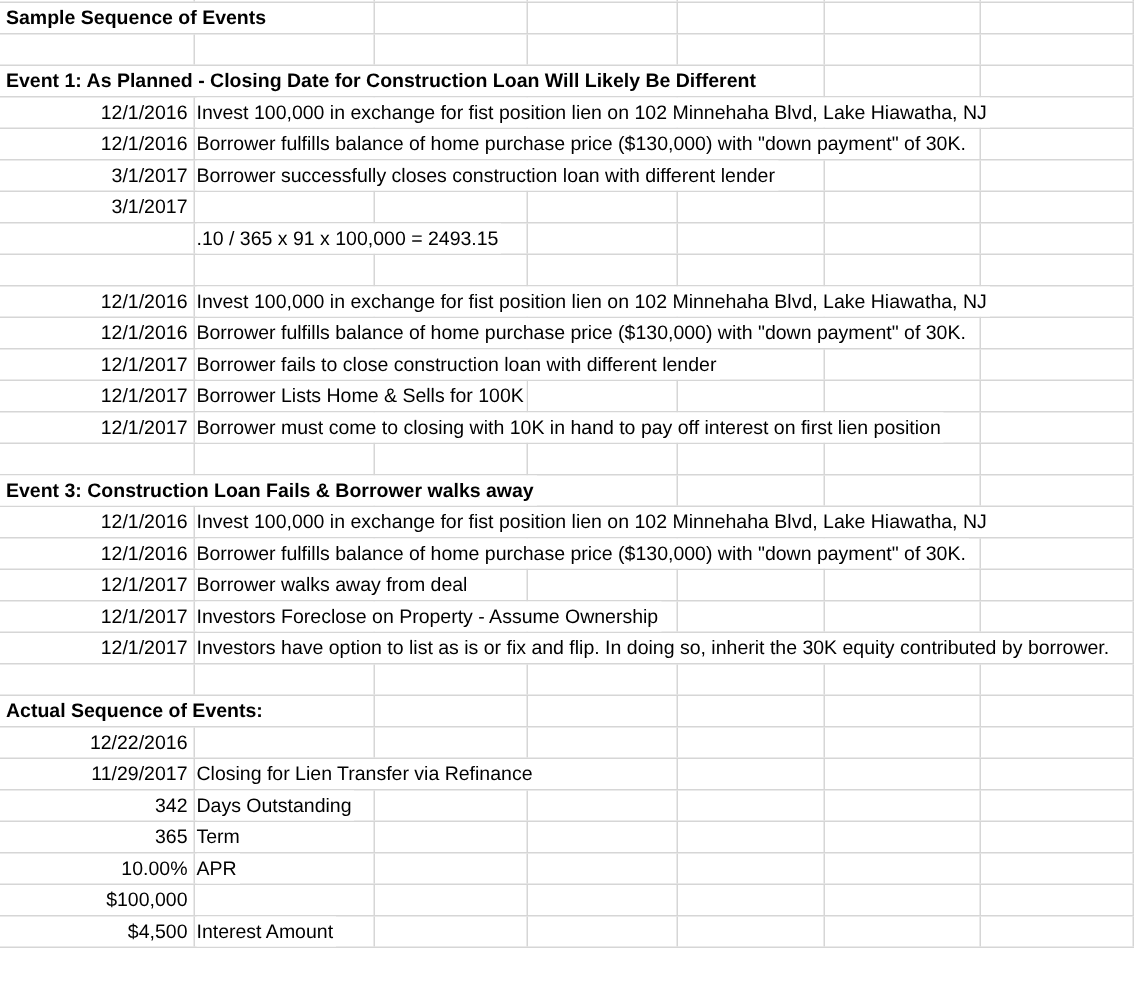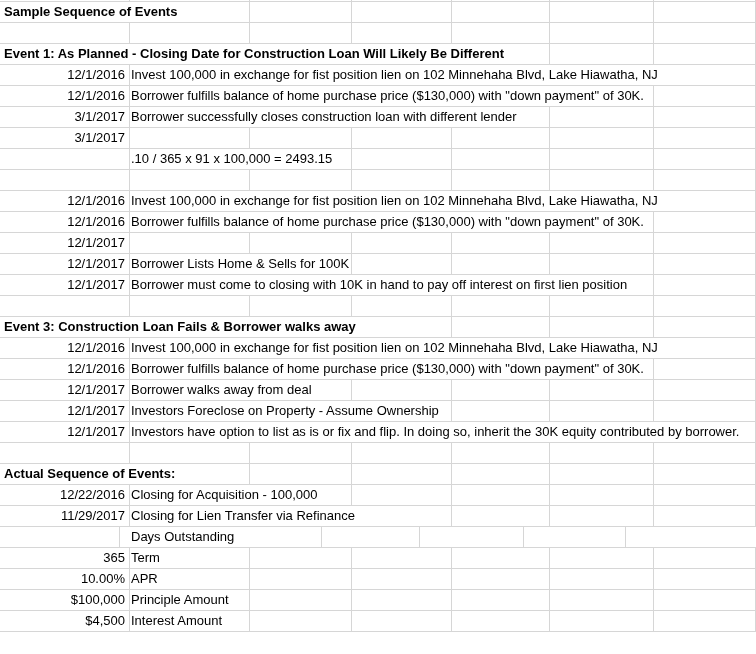--- a/index.html
+++ b/index.html
@@ -181,20 +181,21 @@
       <span class="overflow from-b">Borrower fulfills balance of home purchase price ($130,000) with "down payment" of 30K.</span>
     </div>
     <div class="row">
       <div class="cell c0 a-val">12/1/2017</div>
       <div class="cell c1"></div>
       <div class="cell c2"></div>
       <div class="cell c3"></div>
       <div class="cell c4"></div>
       <div class="cell c5"></div>
       <div class="cell c6"></div>
+      <span class="overflow from-b">Borrower fails to close construction loan with different lender</span>
     </div>
     <div class="row">
       <div class="cell c0 a-val">12/1/2017</div>
       <div class="cell c1"></div>
       <div class="cell c2"></div>
       <div class="cell c3"></div>
       <div class="cell c4"></div>
       <div class="cell c5"></div>
       <div class="cell c6"></div>
       <span class="overflow from-b">Borrower Lists Home &amp; Sells for 100K</span>
@@ -298,33 +299,33 @@
       <span class="overflow from-a bold">Actual Sequence of Events:</span>
     </div>
     <div class="row">
       <div class="cell c0 a-val">12/22/2016</div>
       <div class="cell c1"></div>
       <div class="cell c2"></div>
       <div class="cell c3"></div>
       <div class="cell c4"></div>
       <div class="cell c5"></div>
       <div class="cell c6"></div>
-      <span class="overflow from-b">Closing for Acquisition - 100,000</span>
     </div>
     <div class="row">
       <div class="cell c0 a-val">11/29/2017</div>
       <div class="cell c1"></div>
       <div class="cell c2"></div>
       <div class="cell c3"></div>
       <div class="cell c4"></div>
       <div class="cell c5"></div>
       <div class="cell c6"></div>
       <span class="overflow from-b">Closing for Lien Transfer via Refinance</span>
     </div>
     <div class="row">
+      <div class="cell c0 a-val">342</div>
       <div class="cell c1"></div>
       <div class="cell c2"></div>
       <div class="cell c3"></div>
       <div class="cell c4"></div>
       <div class="cell c5"></div>
       <div class="cell c6"></div>
       <span class="overflow from-b">Days Outstanding</span>
     </div>
     <div class="row">
       <div class="cell c0 a-val">365</div>
@@ -347,21 +348,20 @@
       <span class="overflow from-b">APR</span>
     </div>
     <div class="row">
       <div class="cell c0 a-val">$100,000</div>
       <div class="cell c1"></div>
       <div class="cell c2"></div>
       <div class="cell c3"></div>
       <div class="cell c4"></div>
       <div class="cell c5"></div>
       <div class="cell c6"></div>
-      <span class="overflow from-b">Principle Amount</span>
     </div>
     <div class="row">
       <div class="cell c0 a-val">$4,500</div>
       <div class="cell c1"></div>
       <div class="cell c2"></div>
       <div class="cell c3"></div>
       <div class="cell c4"></div>
       <div class="cell c5"></div>
       <div class="cell c6"></div>
       <span class="overflow from-b">Interest Amount</span>

